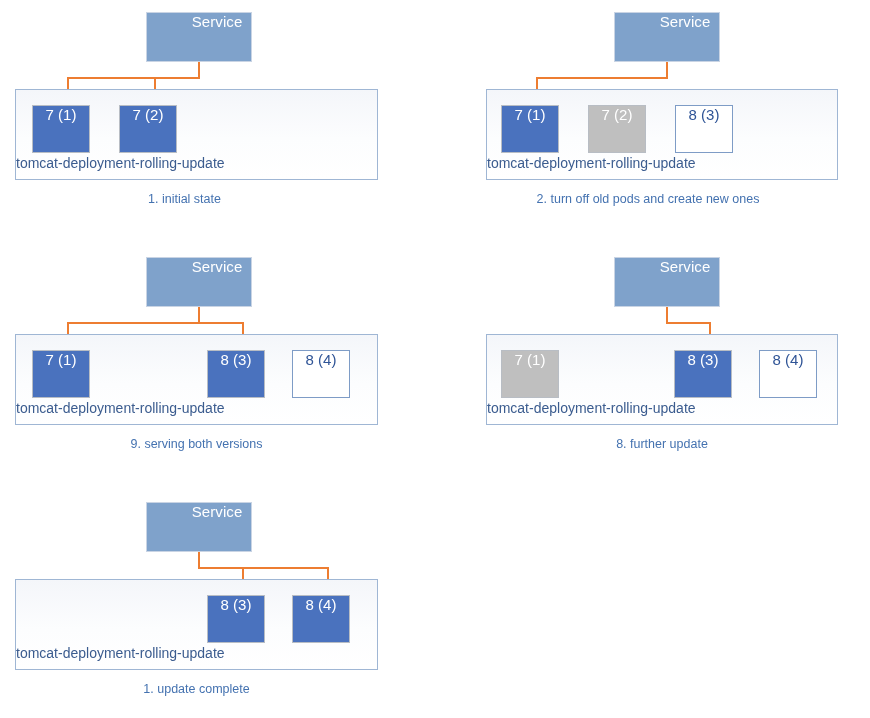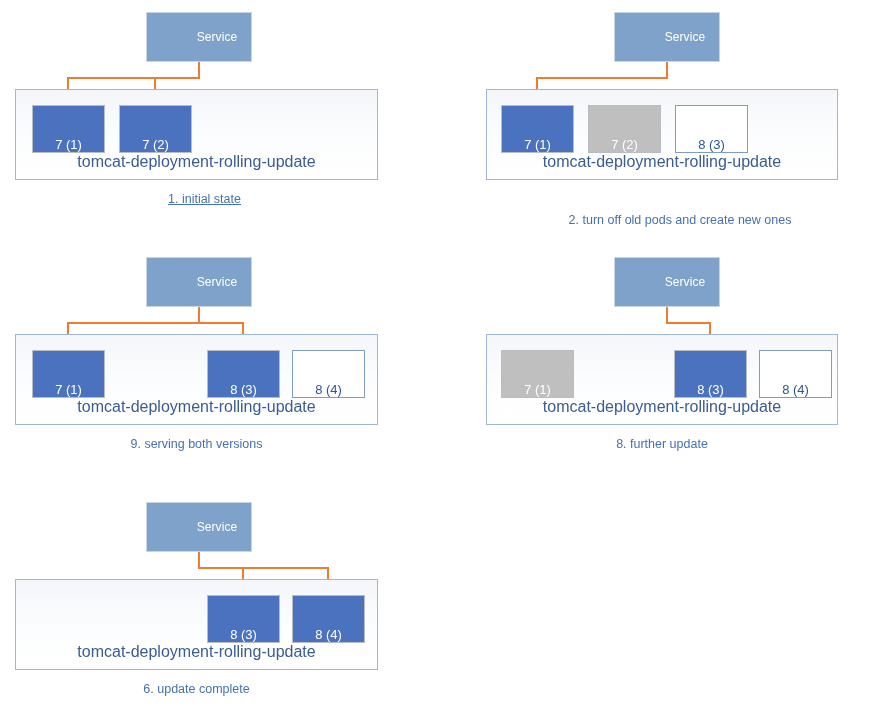--- a/index.html
+++ b/index.html
@@ -25,54 +25,53 @@
   }
   
   .service-box {
     position: absolute;
     width: 106px;
     height: 50px;
     background: #7FA2CB;
     border: 1px solid #c9d4e4;
     box-sizing: border-box;
     display: flex;
-    align-items: center;
     justify-content: center;
     color: #ffffff;
-    font-size: 12px;
+    font-size: 15px;
     letter-spacing: .1px;
     padding-left: 36px;
   }
   
   .deployment-box {
     position: absolute;
     box-sizing: border-box;
     border: 1px solid #9FB6D4;
     background: linear-gradient(180deg, #f4f6fa 0%, #fcfdfe 55%, #ffffff 100%);
   }
   .deployment-label {
     position: absolute;
     left: 0;
     right: 0;
     bottom: 8px;
-    text-align: center;
+    text-align: left;
     color: #3B5C8F;
-    font-size: 16px;
+    font-size: 14px;
     white-space: nowrap;
   }
   
   .pod {
     position: absolute;
-    width: 73px;
+    width: 58px;
     height: 48px;
     box-sizing: border-box;
     display: flex;
-    align-items: flex-end;
+    align-items: flex-start;
     justify-content: center;
-    font-size: 13px;
+    font-size: 15px;
   }
   .pod.blue {
     background: #4A72BE;
     border: 1px solid #b8bdc4;
     color: #ffffff;
   }
   .pod.gray {
     background: #BFBFBF;
     border: 1px solid #b8bdc4;
     color: #ffffff;
@@ -119,21 +118,21 @@
       <div class="deployment-label">tomcat-deployment-rolling-update</div>
     </div>
 
     <div class="pod blue" style="left:32px; top:105px;">
       <span>7 (1)</span>
     </div>
     <div class="pod blue" style="left:119px; top:105px;">
       <span>7 (2)</span>
     </div>
 
-    <div class="caption" style="left:23px; top:192px; width:363px;text-decoration:underline;">1. initial state</div>
+    <div class="caption" style="left:3px; top:192px; width:363px;">1. initial state</div>
   </div>
 
   <div class="panel">
 
     <div class="service-box" style="left:614px; top:12px;">
       <span>Service</span>
     </div>
 
     <svg class="connector" style="left:0px; top:0px; width:870px; height:718px;">
       <path d="M667,62 L667,78 L537,78 L537,97" fill="none" stroke="#ED7D31" stroke-width="2"></path>
@@ -147,21 +146,21 @@
     <div class="pod blue" style="left:501px; top:105px;">
       <span>7 (1)</span>
     </div>
     <div class="pod gray" style="left:588px; top:105px;">
       <span>7 (2)</span>
     </div>
     <div class="pod empty" style="left:675px; top:105px;">
       <span>8 (3)</span>
     </div>
 
-    <div class="caption" style="left:504px; top:192px; width:352px;margin-top:21px;">2. turn off old pods and create new ones</div>
+    <div class="caption" style="left:472px; top:192px; width:352px;">2. turn off old pods and create new ones</div>
   </div>
 
   <div class="panel">
 
     <div class="service-box" style="left:146px; top:257px;">
       <span>Service</span>
     </div>
 
     <svg class="connector" style="left:0px; top:0px; width:870px; height:718px;">
       <path d="M199,307 L199,323 L68,323 L68,342" fill="none" stroke="#ED7D31" stroke-width="2"></path>
@@ -232,16 +231,16 @@
       <div class="deployment-label">tomcat-deployment-rolling-update</div>
     </div>
 
     <div class="pod blue" style="left:207px; top:595px;">
       <span>8 (3)</span>
     </div>
     <div class="pod blue" style="left:292px; top:595px;">
       <span>8 (4)</span>
     </div>
 
-    <div class="caption" style="left:15px; top:682px; width:363px;">6. update complete</div>
+    <div class="caption" style="left:15px; top:682px; width:363px;">1. update complete</div>
   </div>
 
 </div>
 
 </body></html>

